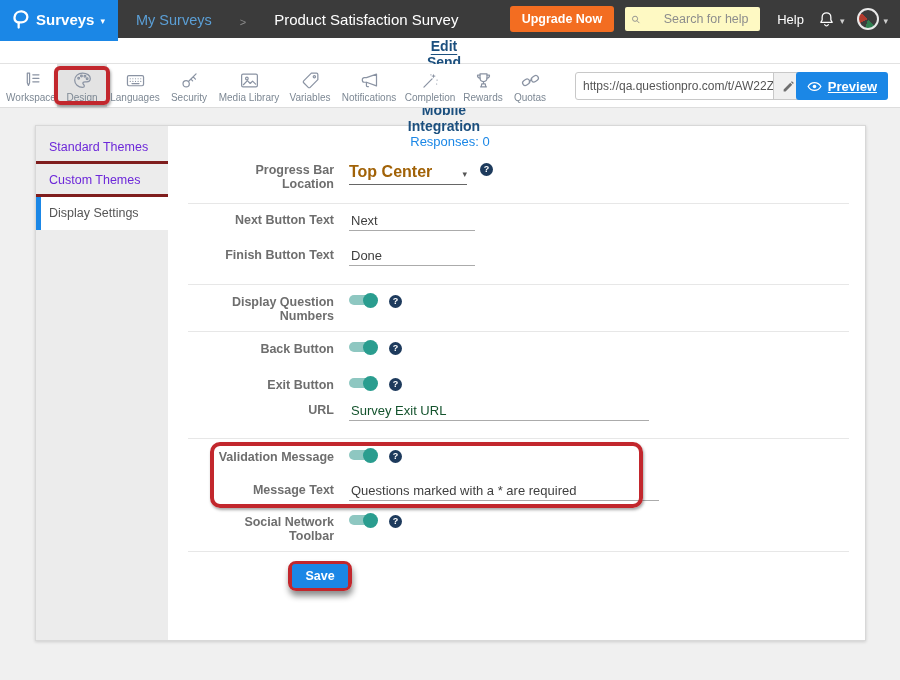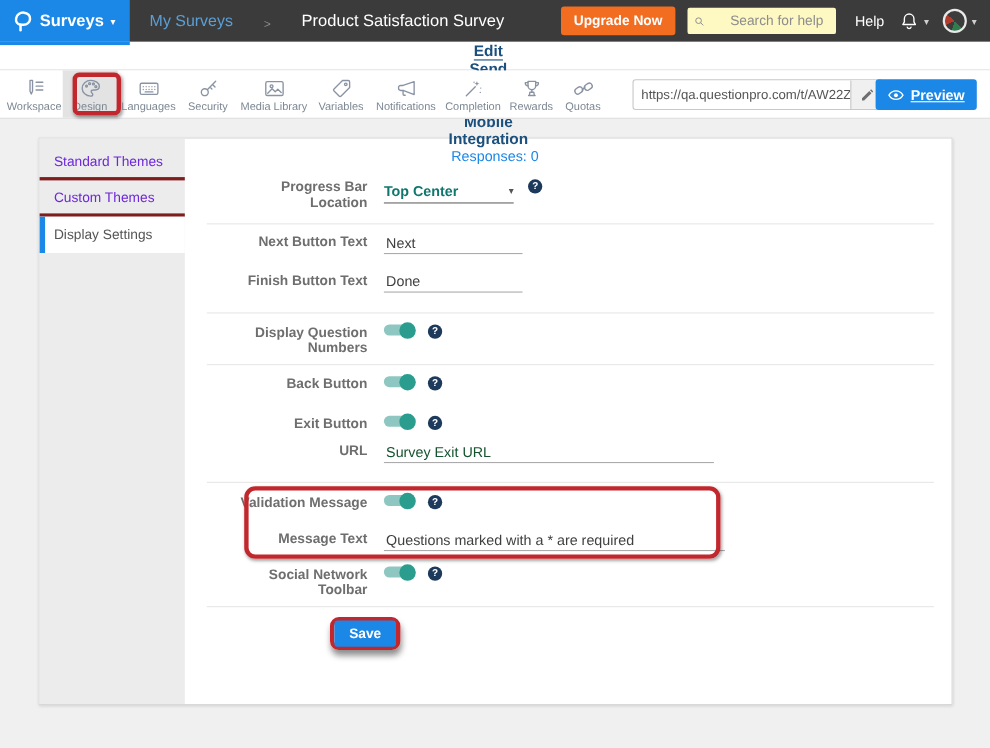--- a/index.html
+++ b/index.html
@@ -45,21 +45,21 @@
     align-items:stretch; padding-left:5px; position:relative; }
   .tool { display:flex; flex-direction:column; align-items:center; justify-content:center;
     gap:1px; cursor:pointer; position:relative; padding-top:1px; }
   .tw52{width:52px}.tw50{width:50px}.tw56{width:56px}.tw68{width:68px}.tw54{width:54px}
   .tw64{width:64px}.tw58{width:58px}.tw48{width:48px}.tw46{width:46px}
   .tool.active { background:#e3e3e3; }
   .tico { width:21px; height:21px; fill:none; stroke:#8a93a3; stroke-width:1.4;
     stroke-linecap:round; stroke-linejoin:round; }
   .tlabel { font-size:10px; color:#7d8894; white-space:nowrap; }
   .anno { border:4px solid #c2272d; border-radius:8px; box-shadow:1px 2px 3px rgba(0,0,0,.35);
-    pointer-events:none;margin-left:12px; }
+    pointer-events:none; }
   .anno-design { position:absolute; inset:2px -3px; border-radius:6px; }
   .url-group { position:absolute; right:97px; top:8px; width:228px; height:28px; display:flex;
     border:1px solid #c8c8c8; border-radius:3px; background:#fff; overflow:hidden; }
   .url-text { flex:1; font-size:12px; color:#555; line-height:26px; padding:0 7px;
     white-space:nowrap; overflow:hidden; cursor:text; }
   .url-edit { width:29px; background:#f0f0f0; border-left:1px solid #c8c8c8; display:flex;
     align-items:center; justify-content:center; cursor:pointer; }
   .preview { position:absolute; right:12px; top:8px; height:28px; padding:0 11px;
     background:#1b87e6; color:#fff; border:none; border-radius:3px; font-size:13px;
     font-weight:700; display:flex; align-items:center; gap:6px; cursor:pointer; font-family:inherit;text-decoration:underline; }
@@ -78,21 +78,21 @@
   .frow { position:absolute; left:32px; right:16px; height:26px; display:flex; align-items:flex-start; }
   .flbl { width:134px; text-align:right; margin-right:15px; font-size:12.5px; font-weight:600;
     color:#6e6e6e; flex-shrink:0; }
   .fsep { position:absolute; left:20px; right:16px; height:1px; background:#e7e7e7; }
   .r1{top:37px}.s1{top:77px}.r2{top:87px}.r3{top:122px}.s2{top:158px}.r4{top:169px}
   .s3{top:205px}.r5{top:216px}.r6{top:252px}.r7{top:277px}.s4{top:312px}
   .r8{top:324px}.r9{top:357px}.r10{top:389px}.s6{top:425px}
 
   .dropdown { width:118px; border-bottom:1px solid #666; display:flex; align-items:flex-end;
     justify-content:space-between; padding-bottom:3px; cursor:pointer; }
-  .dval { font-size:13px; font-weight:600; color:#0f766e; }
+  .dval { font-size:16px; font-weight:600; color:#a16207; }
   .dcaret { color:#555; }
   .dcaret::before { content:"▾"; font-size:9px; }
 
   .tinput { display:inline-block; border-bottom:1px solid #ababab; padding:0 2px 4px 2px;
     font-size:13px; color:#3f3f3f; height:18px; cursor:text; }
   .w126{width:126px}.w300{width:300px}.w310{width:310px}
   .placeholder { color:#14532d; }
 
   .toggle { width:27px; height:10px; border-radius:5px; background:#8ec7c1; position:relative;
     cursor:pointer; flex-shrink:0; }

